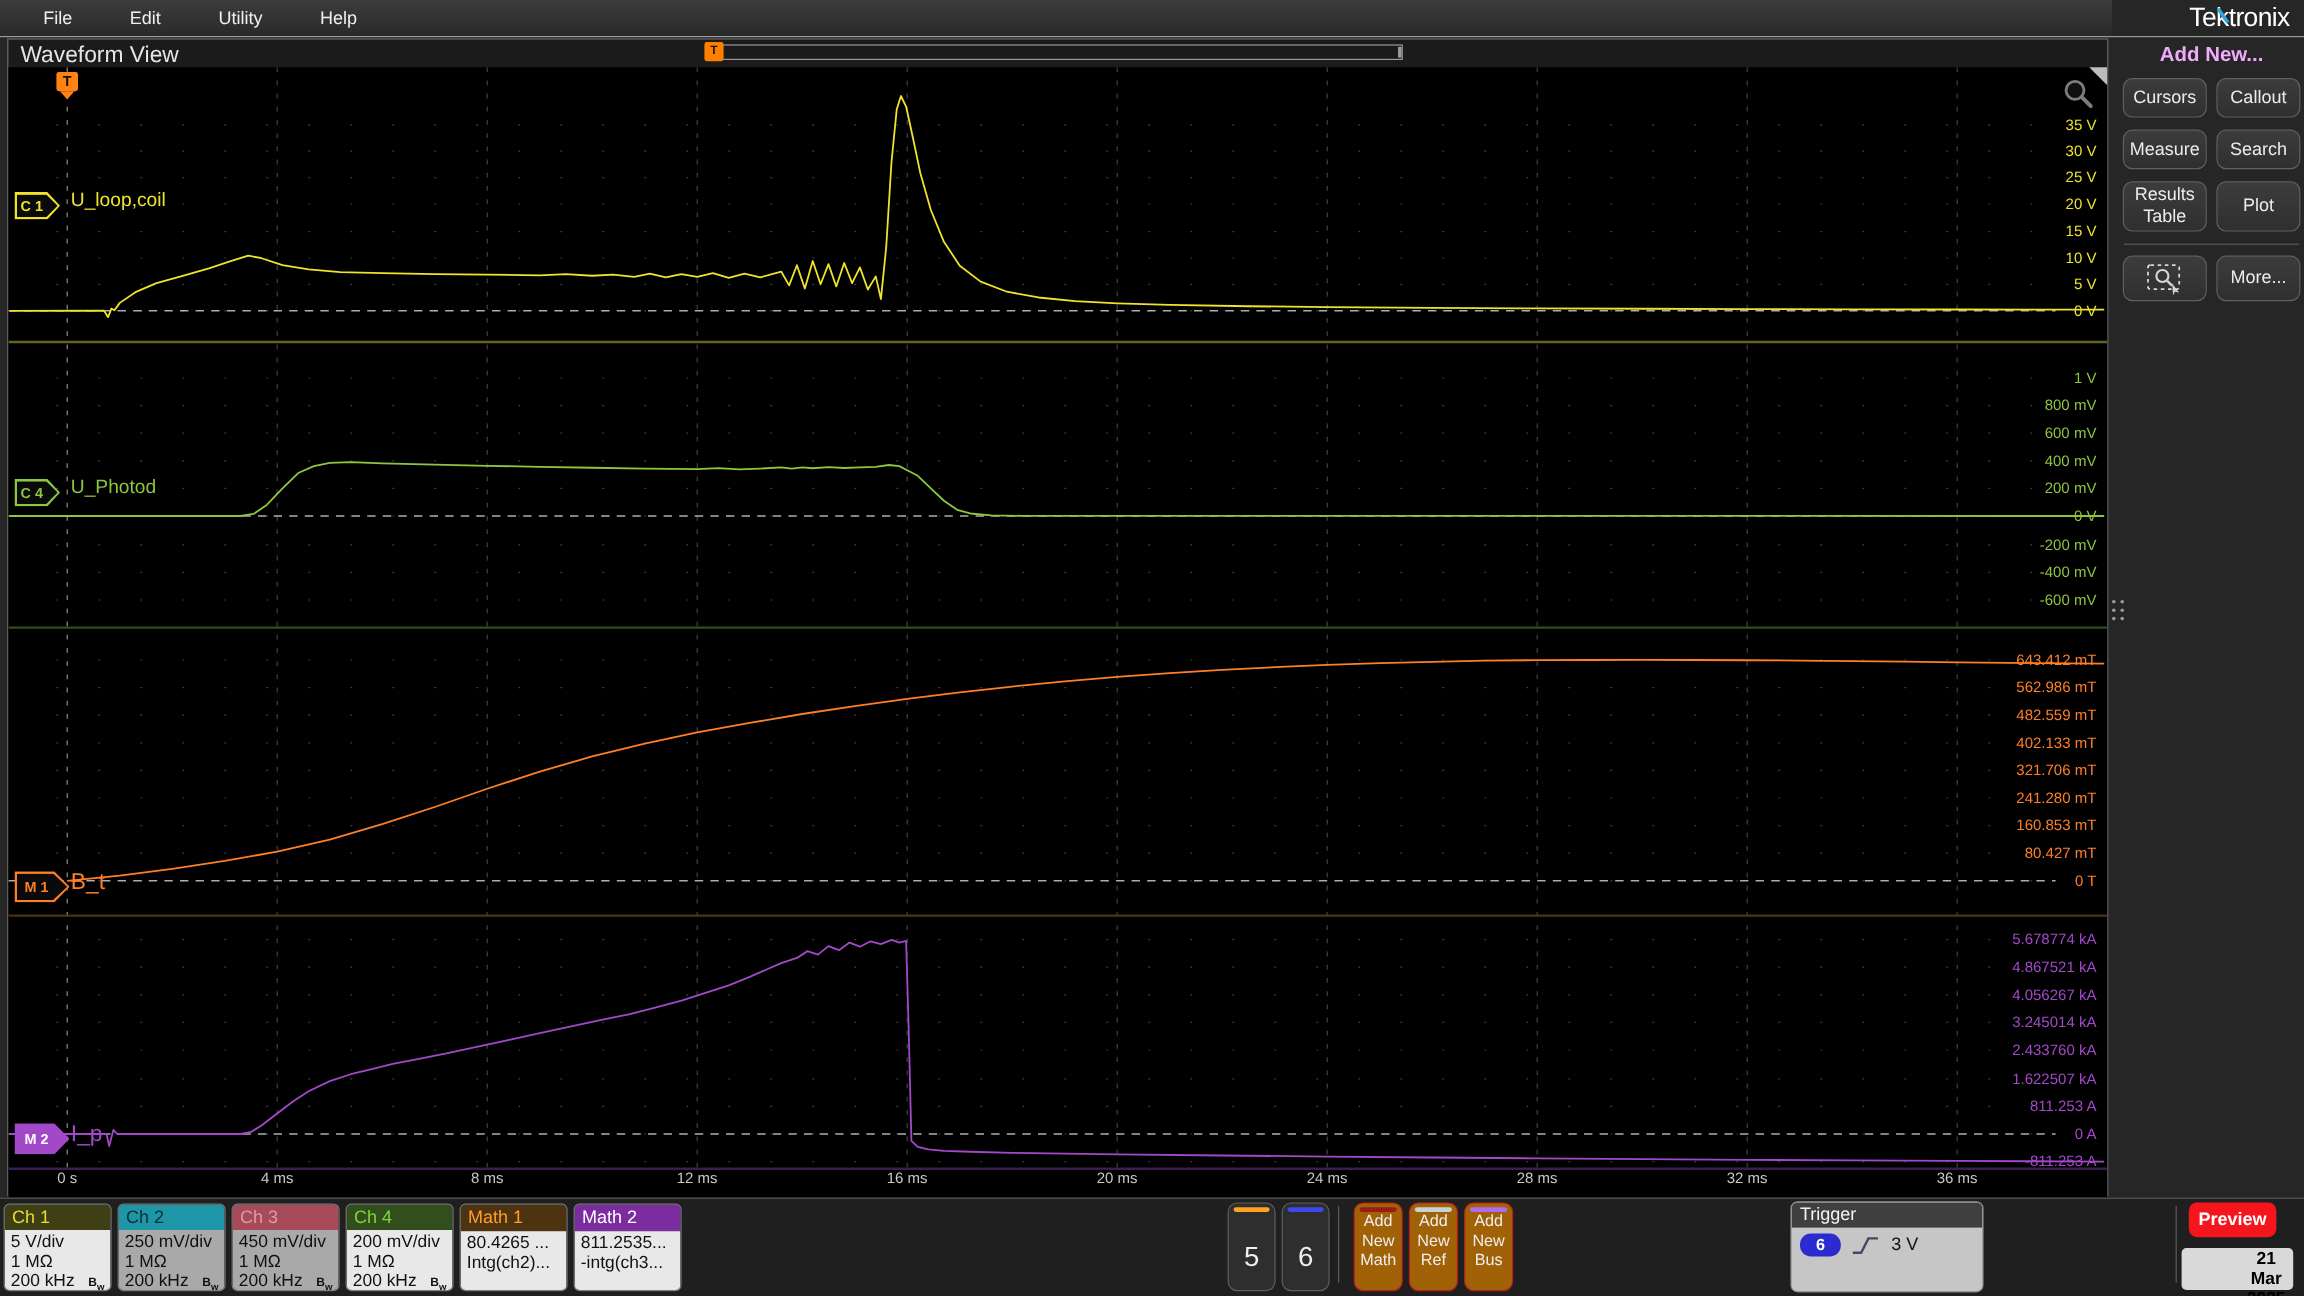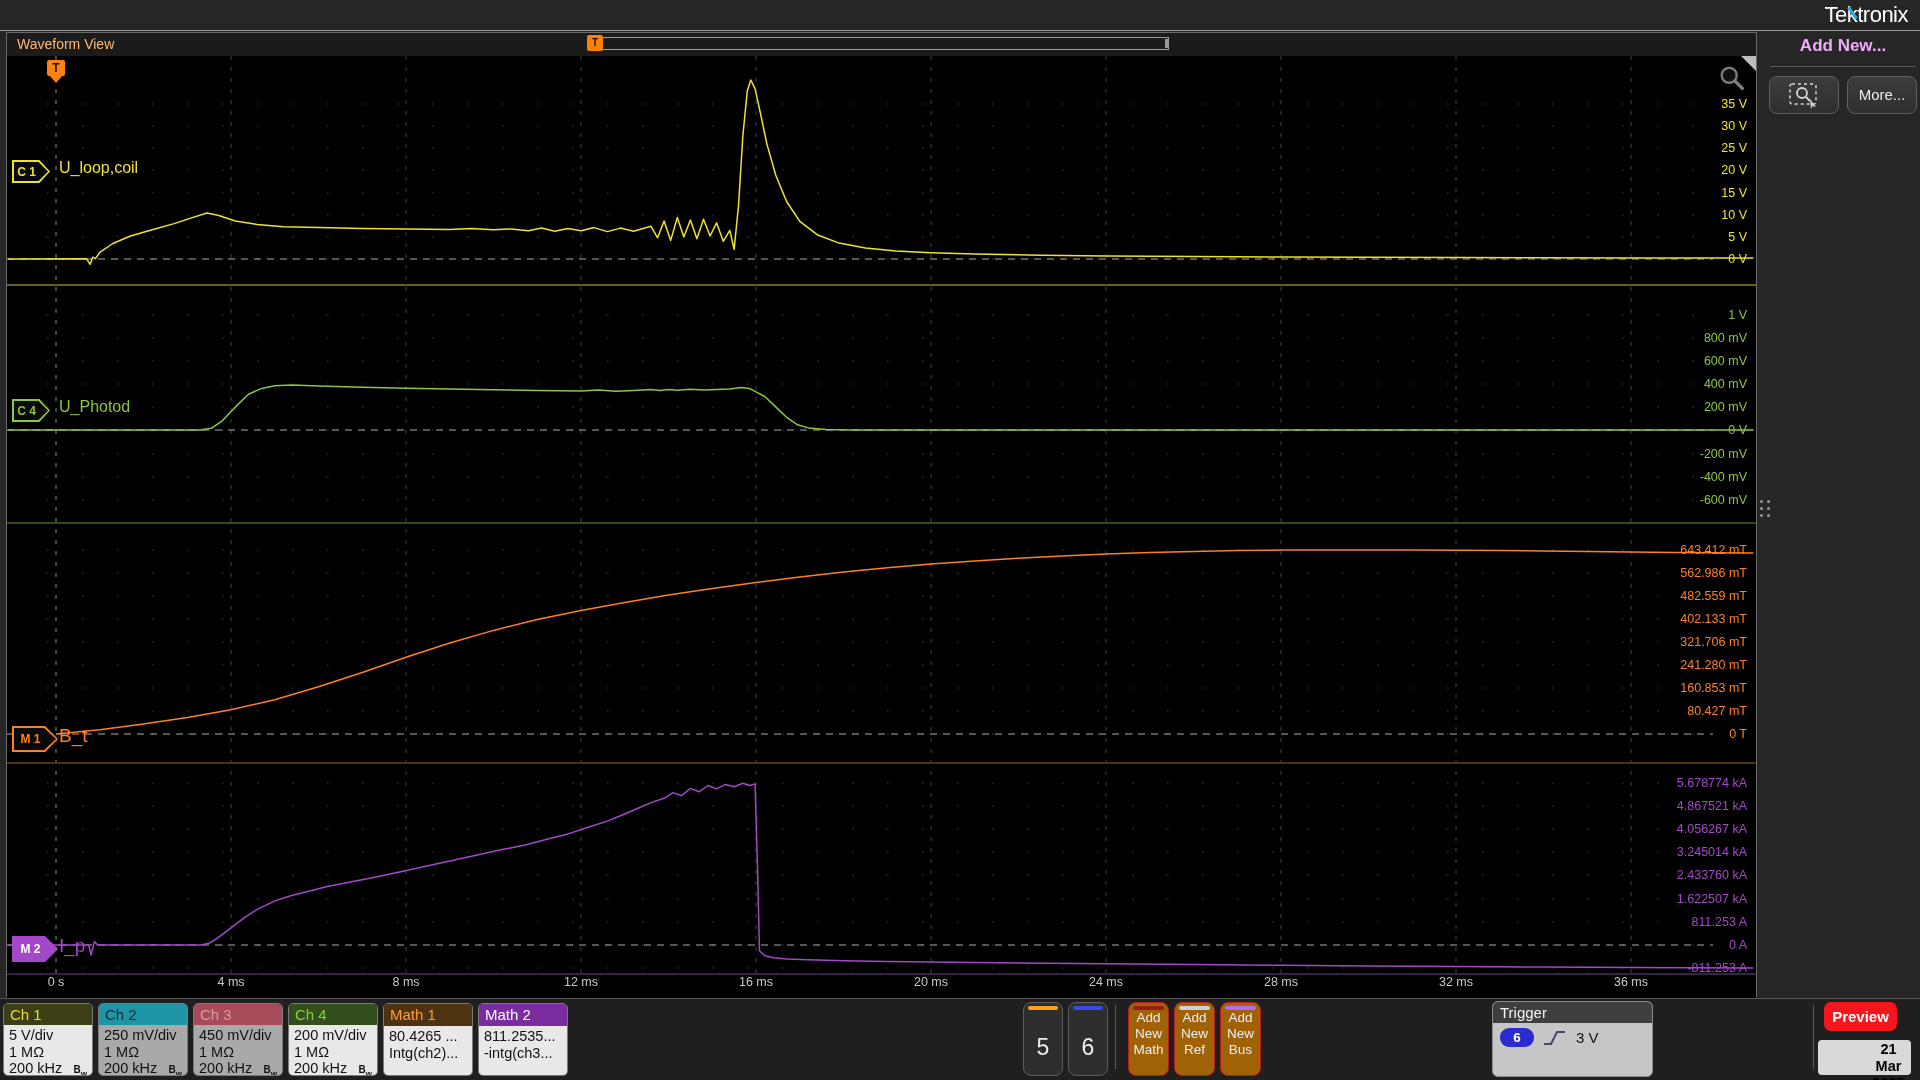--- a/index.html
+++ b/index.html
@@ -14,21 +14,21 @@
   .brand { position:absolute; right:12px; top:2px; color:#fff; font-size:22px; font-weight:400;
     letter-spacing:-0.5px; }
   .tek-k { position:relative; display:inline-block; }
   .tek-k::before { content:""; position:absolute; left:4px; top:4px; width:3px; height:14px;
     background:#2aa9e2; transform:rotate(-35deg); }
   .top-hl { position:absolute; left:0; top:30px; width:1920px; height:1px; background:#9a9a9a; }
 
   
   .wave-view { position:absolute; left:6px; top:32px; width:1751px; height:965px;
     background:#1b1b1b; border:1px solid #6a6a6a; }
-  .wv-title { position:absolute; left:10px; top:3px; color:#fdba74; font-size:14px; }
+  .wv-title { position:absolute; left:10px; top:3px; color:#e5e5e5; font-size:19px; }
   .pan-bar { position:absolute; left:582px; top:4px; width:580px; height:13px;
     border:1px solid #9a9a9a; }
   .pan-chip { position:absolute; left:-3px; top:-3px; width:16px; height:16px; background:#ff8000;
     color:#141414; font-size:10px; font-weight:bold; line-height:16px; text-align:center; border-radius:2px; }
   .pan-endcap { position:absolute; right:0; top:1px; width:3px; height:9px; background:#9a9a9a; }
 
   .plot-wrap { position:absolute; left:0; top:23px; width:1749px; height:942px; background:#000; }
   .axis-tick { position:absolute; right:9px; width:130px; text-align:right; font-size:12.5px;
     line-height:18px; height:18px; }
   .time-tick { position:absolute; top:919px; width:80px; text-align:center; font-size:12.5px;
@@ -106,20 +106,26 @@
     border:none; border-radius:7px; color:#fff; font-weight:bold; font-size:15px; font-family:inherit; }
   .clock { position:absolute; left:1818px; top:41px; width:93px; height:35px; background:#d9d9d9;
     border-radius:4px; text-align:center; font-size:14.5px; font-weight:bold; color:#000;
     line-height:17px; padding-top:1px;padding-left:48px; }
 </style>
 </head>
 <body>
 
 <div class="page">
 
+  <div class="menu-bar">
+      <div class="menu-item">File</div>
+      <div class="menu-item">Edit</div>
+      <div class="menu-item">Utility</div>
+      <div class="menu-item">Help</div>
+    </div>
   <div class="brand"><span>Te</span><span class="tek-k">k</span><span>tronix</span></div>
   <div class="top-hl"></div>
 
   <div class="wave-view">
     <div class="wv-title">Waveform View</div>
     <div class="pan-bar">
       <div class="pan-chip">T</div>
       <div class="pan-endcap"></div>
     </div>
     <div class="plot-wrap" id="plot-wrap">
@@ -210,20 +216,28 @@
     <i></i>
       <i></i>
     <i></i>
       <i></i>
     <i></i>
       <i></i>
   </div>
 
   <div class="right-panel">
     <div class="rp-title">Add New...</div>
+    <div class="rp-grid" id="rp-grid">
+        <button class="rp-btn">Cursors</button>
+        <button class="rp-btn">Callout</button>
+        <button class="rp-btn">Measure</button>
+        <button class="rp-btn">Search</button>
+        <button class="rp-btn">Results Table</button>
+        <button class="rp-btn">Plot</button>
+      </div>
     <div class="rp-divider"></div>
     <div class="rp-row2">
       <button class="rp-btn">
         <svg width="34" height="28" viewBox="0 0 34 28">
           <rect x="3" y="3" width="26" height="20" rx="2" fill="none" stroke="#d6d6d6" stroke-width="1.5" stroke-dasharray="3 3"></rect>
           <circle cx="15" cy="12" r="5" fill="none" stroke="#d6d6d6" stroke-width="1.8"></circle>
           <line x1="19" y1="16" x2="23" y2="20" stroke="#d6d6d6" stroke-width="2"></line>
           <path d="M23 18 L29 26 L25.5 25 L24 28 Z" fill="#d6d6d6"></path>
         </svg>
       </button>

